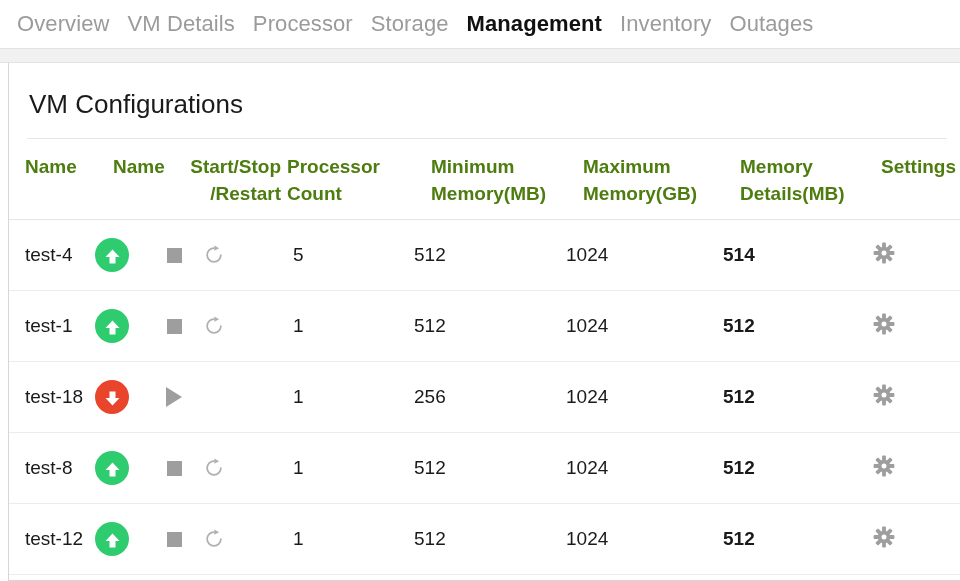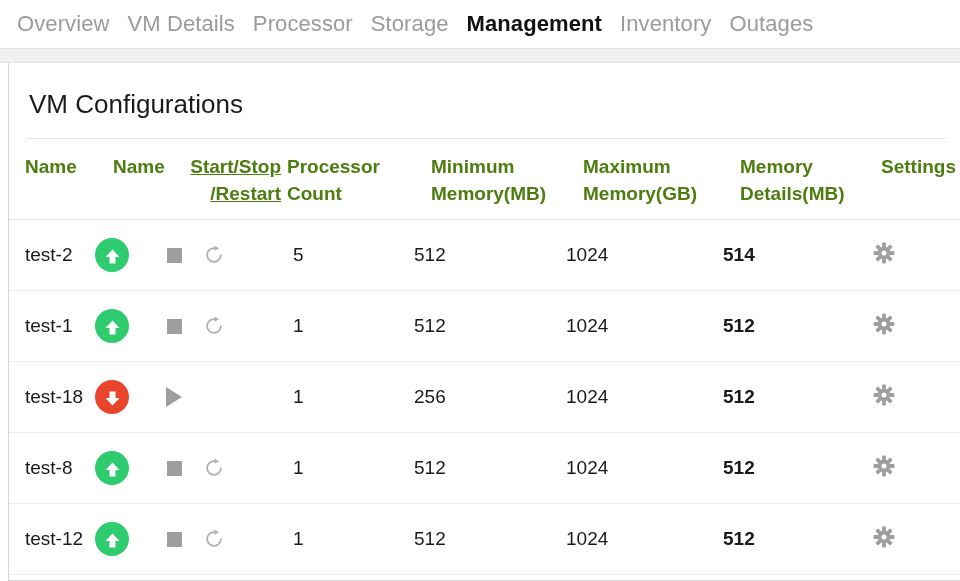--- a/index.html
+++ b/index.html
@@ -126,21 +126,21 @@
     text-align: left;
     vertical-align: middle;
     height: 71px;
     border-bottom: 1px solid #ececec;
     padding: 0;
   }
 
   
   .col-name     { width: 86px;  padding-left: 16px !important; }
   .col-state    { width: 59px; }
-  .col-ctl      { width: 127px; text-decoration: underline; }
+  .col-ctl      { width: 127px; }
   .col-proc     { width: 132px; }
   .col-minmem   { width: 152px; }
   .col-maxmem   { width: 157px; }
   .col-startmem { width: 141px; font-weight: bold; }
   .col-settings { width: 106px; margin-left: 16px; }
 
   .th-ctl  { text-align: right !important; padding-right: 0 !important; }
   .th-proc { padding-left: 6px !important; }
 
   .td-proc     { padding-left: 12px !important; }
@@ -247,21 +247,21 @@
               <div>Memory</div>
               <div>Details(MB)</div>
             </th>
             <th class="col-settings ">
               <div>Settings</div>
             </th>
           </tr>
       </thead>
       <tbody id="bodyrows">
           <tr>
-            <td class="col-name">test-2</td>
+            <td class="col-name">test-4</td>
             <td class="col-state"><span class="state-badge up">
                 <svg width="27" height="27" viewBox="0 0 27 27" aria-hidden="true">
                   <path d="M13.5 7.5 L20.5 15 L16.5 15 L16.5 21.5 L10.5 21.5 L10.5 15 L6.5 15 Z" fill="#ffffff"></path>
                 </svg>
               </span></td>
             <td class="col-ctl">
               <div class="ctl-wrap">
                 <span class="ctl-icon">
                   <span class="stop-square"></span>
                 </span>

